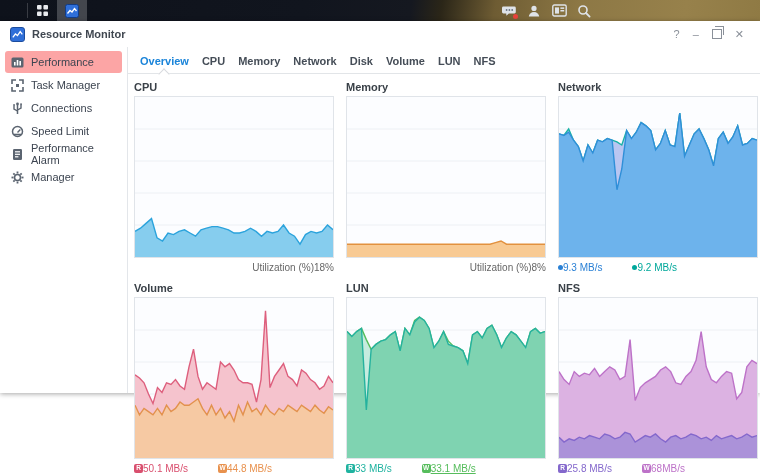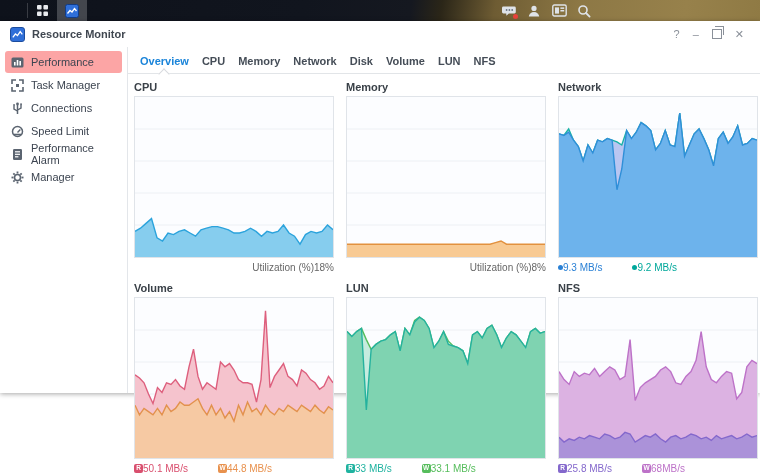--- a/index.html
+++ b/index.html
@@ -300,21 +300,21 @@
                 <polyline points="0.00,21.00 2.44,24.00 4.88,21.00 7.32,19.00 9.76,70.00 12.20,32.00 14.63,29.00 17.07,27.00 19.51,26.00 21.95,23.00 24.39,21.00 26.83,33.00 29.27,19.00 31.71,23.00 34.15,15.00 36.59,12.00 39.02,14.00 41.46,19.00 43.90,31.00 46.34,27.00 48.78,21.00 51.22,29.00 53.66,30.00 56.10,31.00 58.54,33.00 60.98,41.00 63.41,23.00 65.85,21.00 68.29,25.00 70.73,19.00 73.17,17.00 75.61,23.00 78.05,31.00 80.49,25.00 82.93,21.00 85.37,23.00 87.80,27.00 90.24,31.00 92.68,21.00 95.12,19.00 97.56,22.00 100.00,21.00" fill="none" stroke="#25b29e" stroke-width="1.4" vector-effect="non-scaling-stroke"></polyline>
               </svg>
             </div>
           <div class="chart-footer">
               <span class="leg">
                 <span class="mk" style="background: rgb(31, 179, 160);">R</span>
                 <span class="lg-txt" style="color: rgb(31, 179, 160);">33 MB/s</span>
               </span>
               <span class="leg">
                 <span class="mk" style="background: rgb(86, 189, 92);">W</span>
-                <span class="lg-txt" style="color: rgb(86, 189, 92);">33.1 MB/s</span>
+                <span class="lg-txt" style="color: rgb(86, 189, 92); text-decoration: underline;">33.1 MB/s</span>
               </span>
             </div>
         </div>
         <div class="card">
           <div class="chart-title">NFS</div>
           <div class="chart-box">
               <svg viewBox="0 0 100 100" preserveAspectRatio="none" class="plot">
                 <line x1="0" x2="100" y1="20" y2="20" stroke="#edf0f4" vector-effect="non-scaling-stroke"></line>
                 <line x1="0" x2="100" y1="40" y2="40" stroke="#edf0f4" vector-effect="non-scaling-stroke"></line>
                 <line x1="0" x2="100" y1="60" y2="60" stroke="#edf0f4" vector-effect="non-scaling-stroke"></line>

